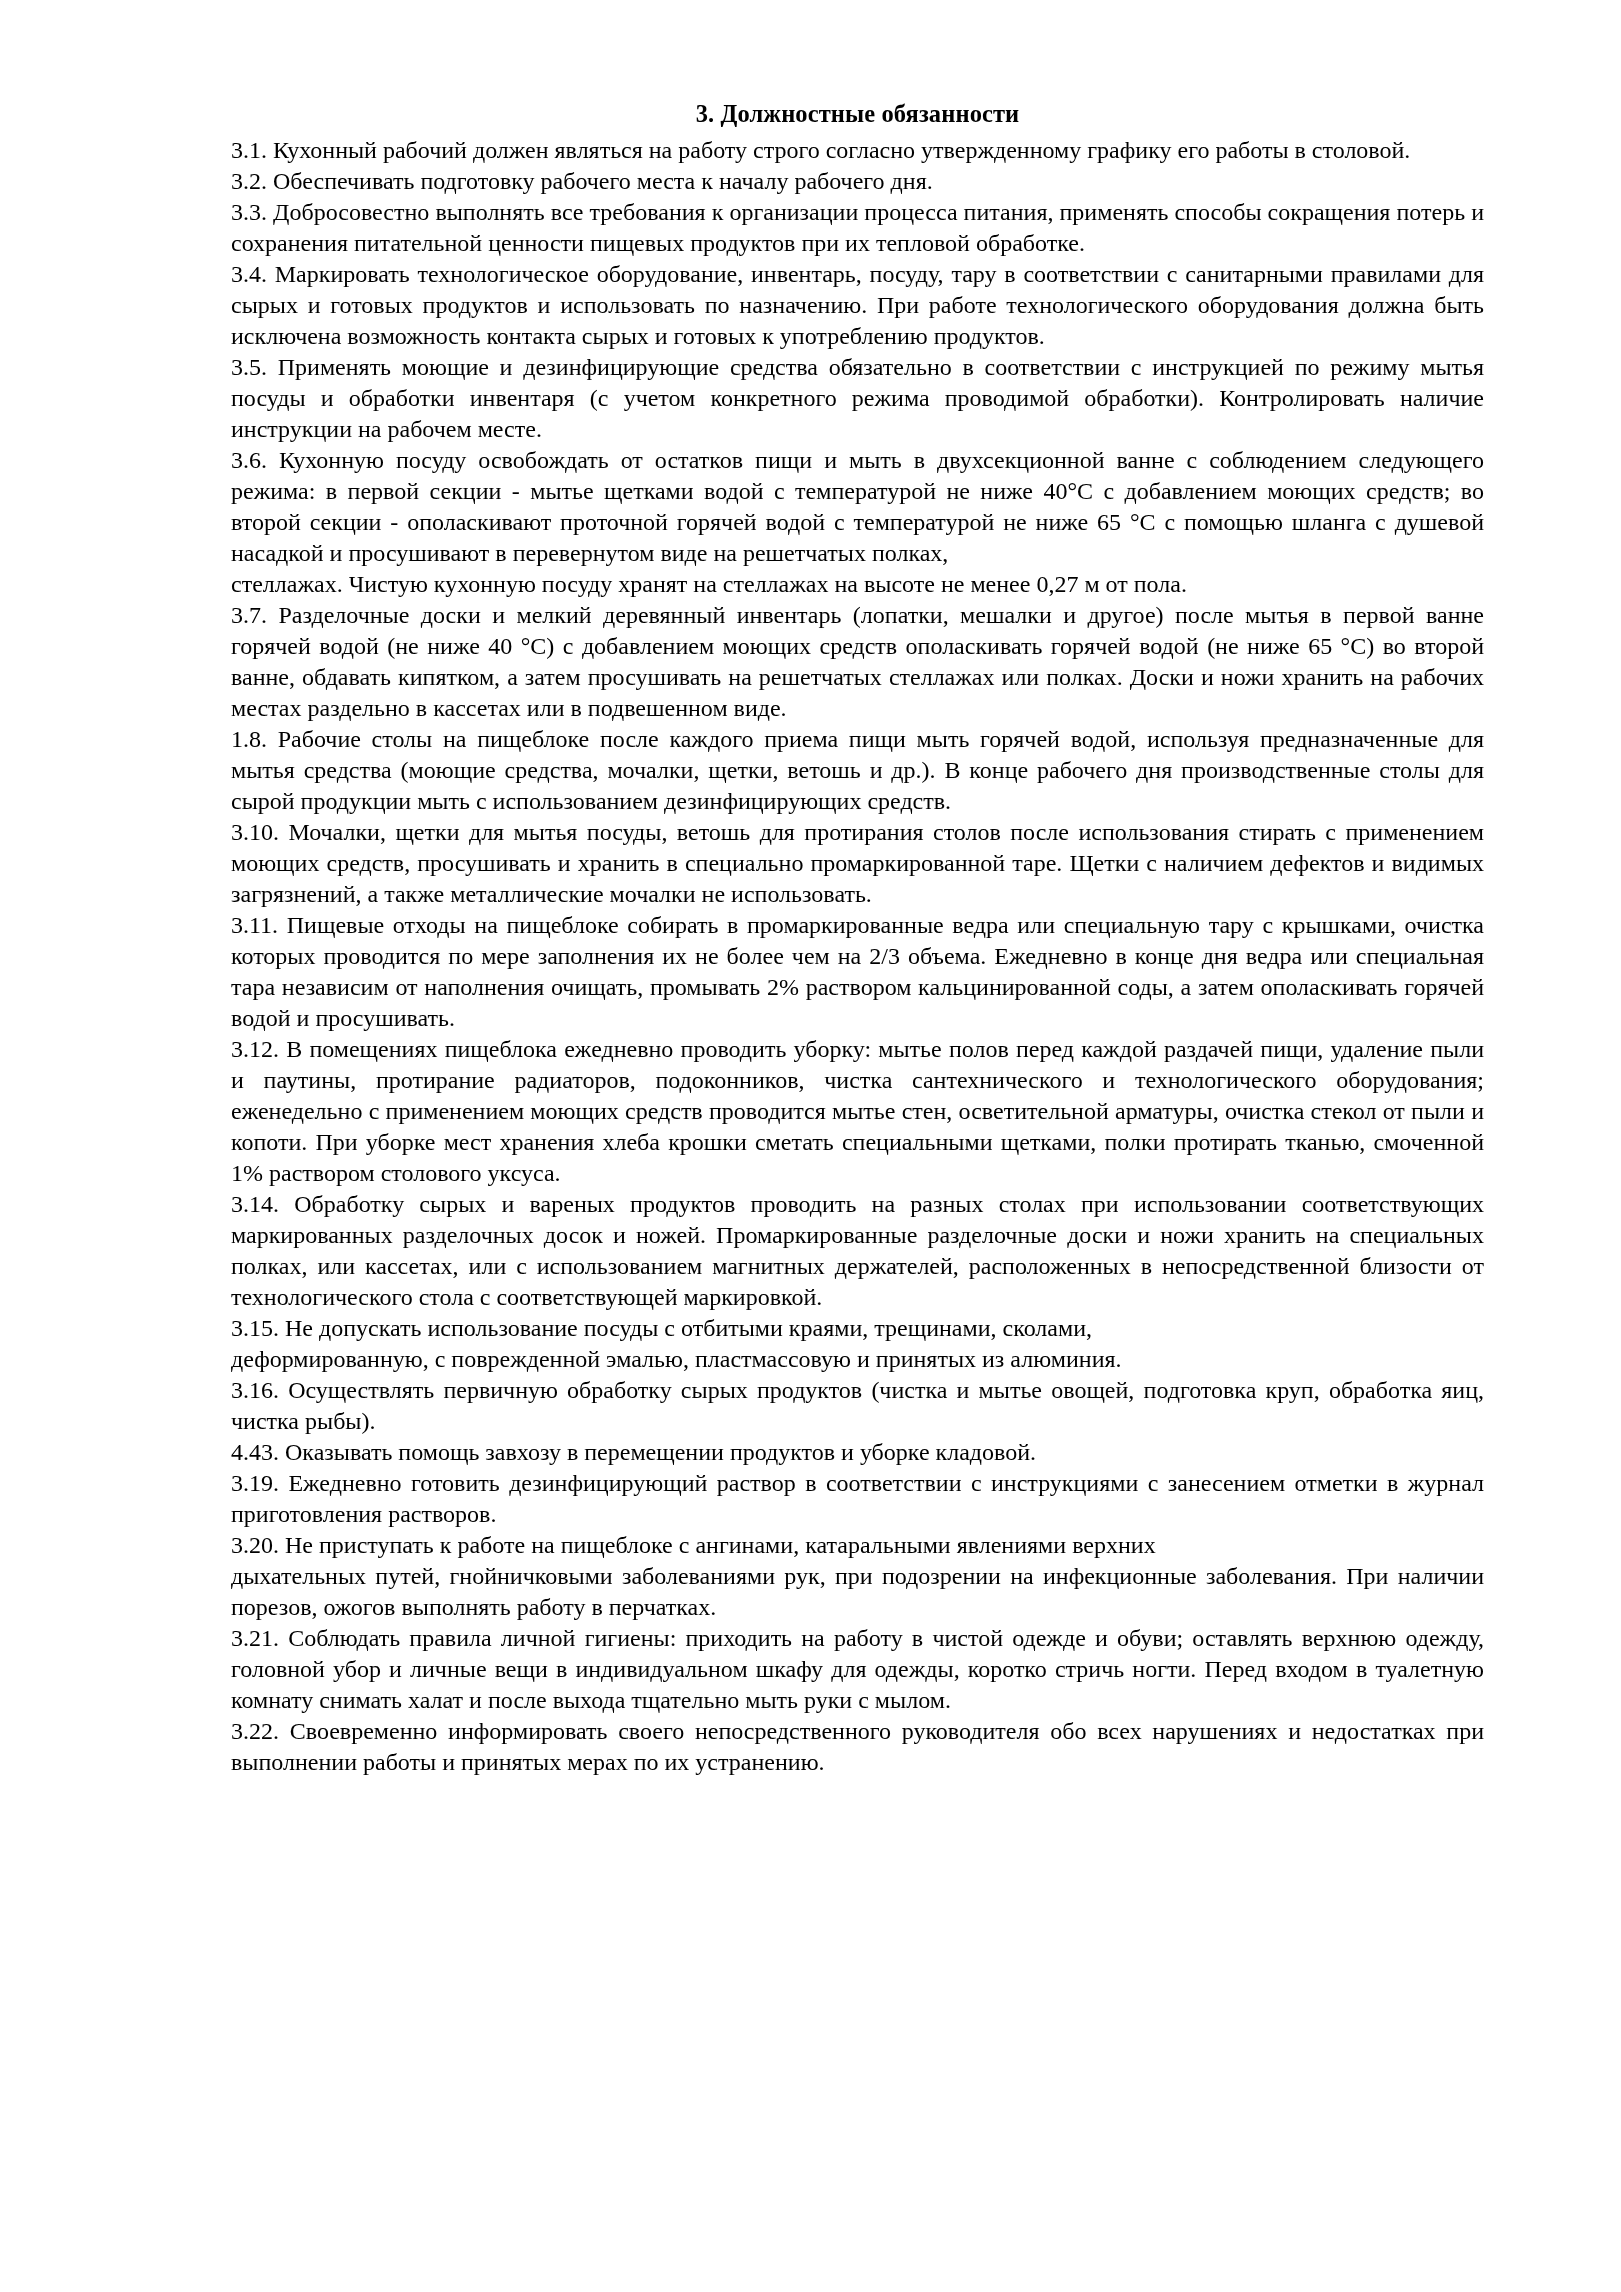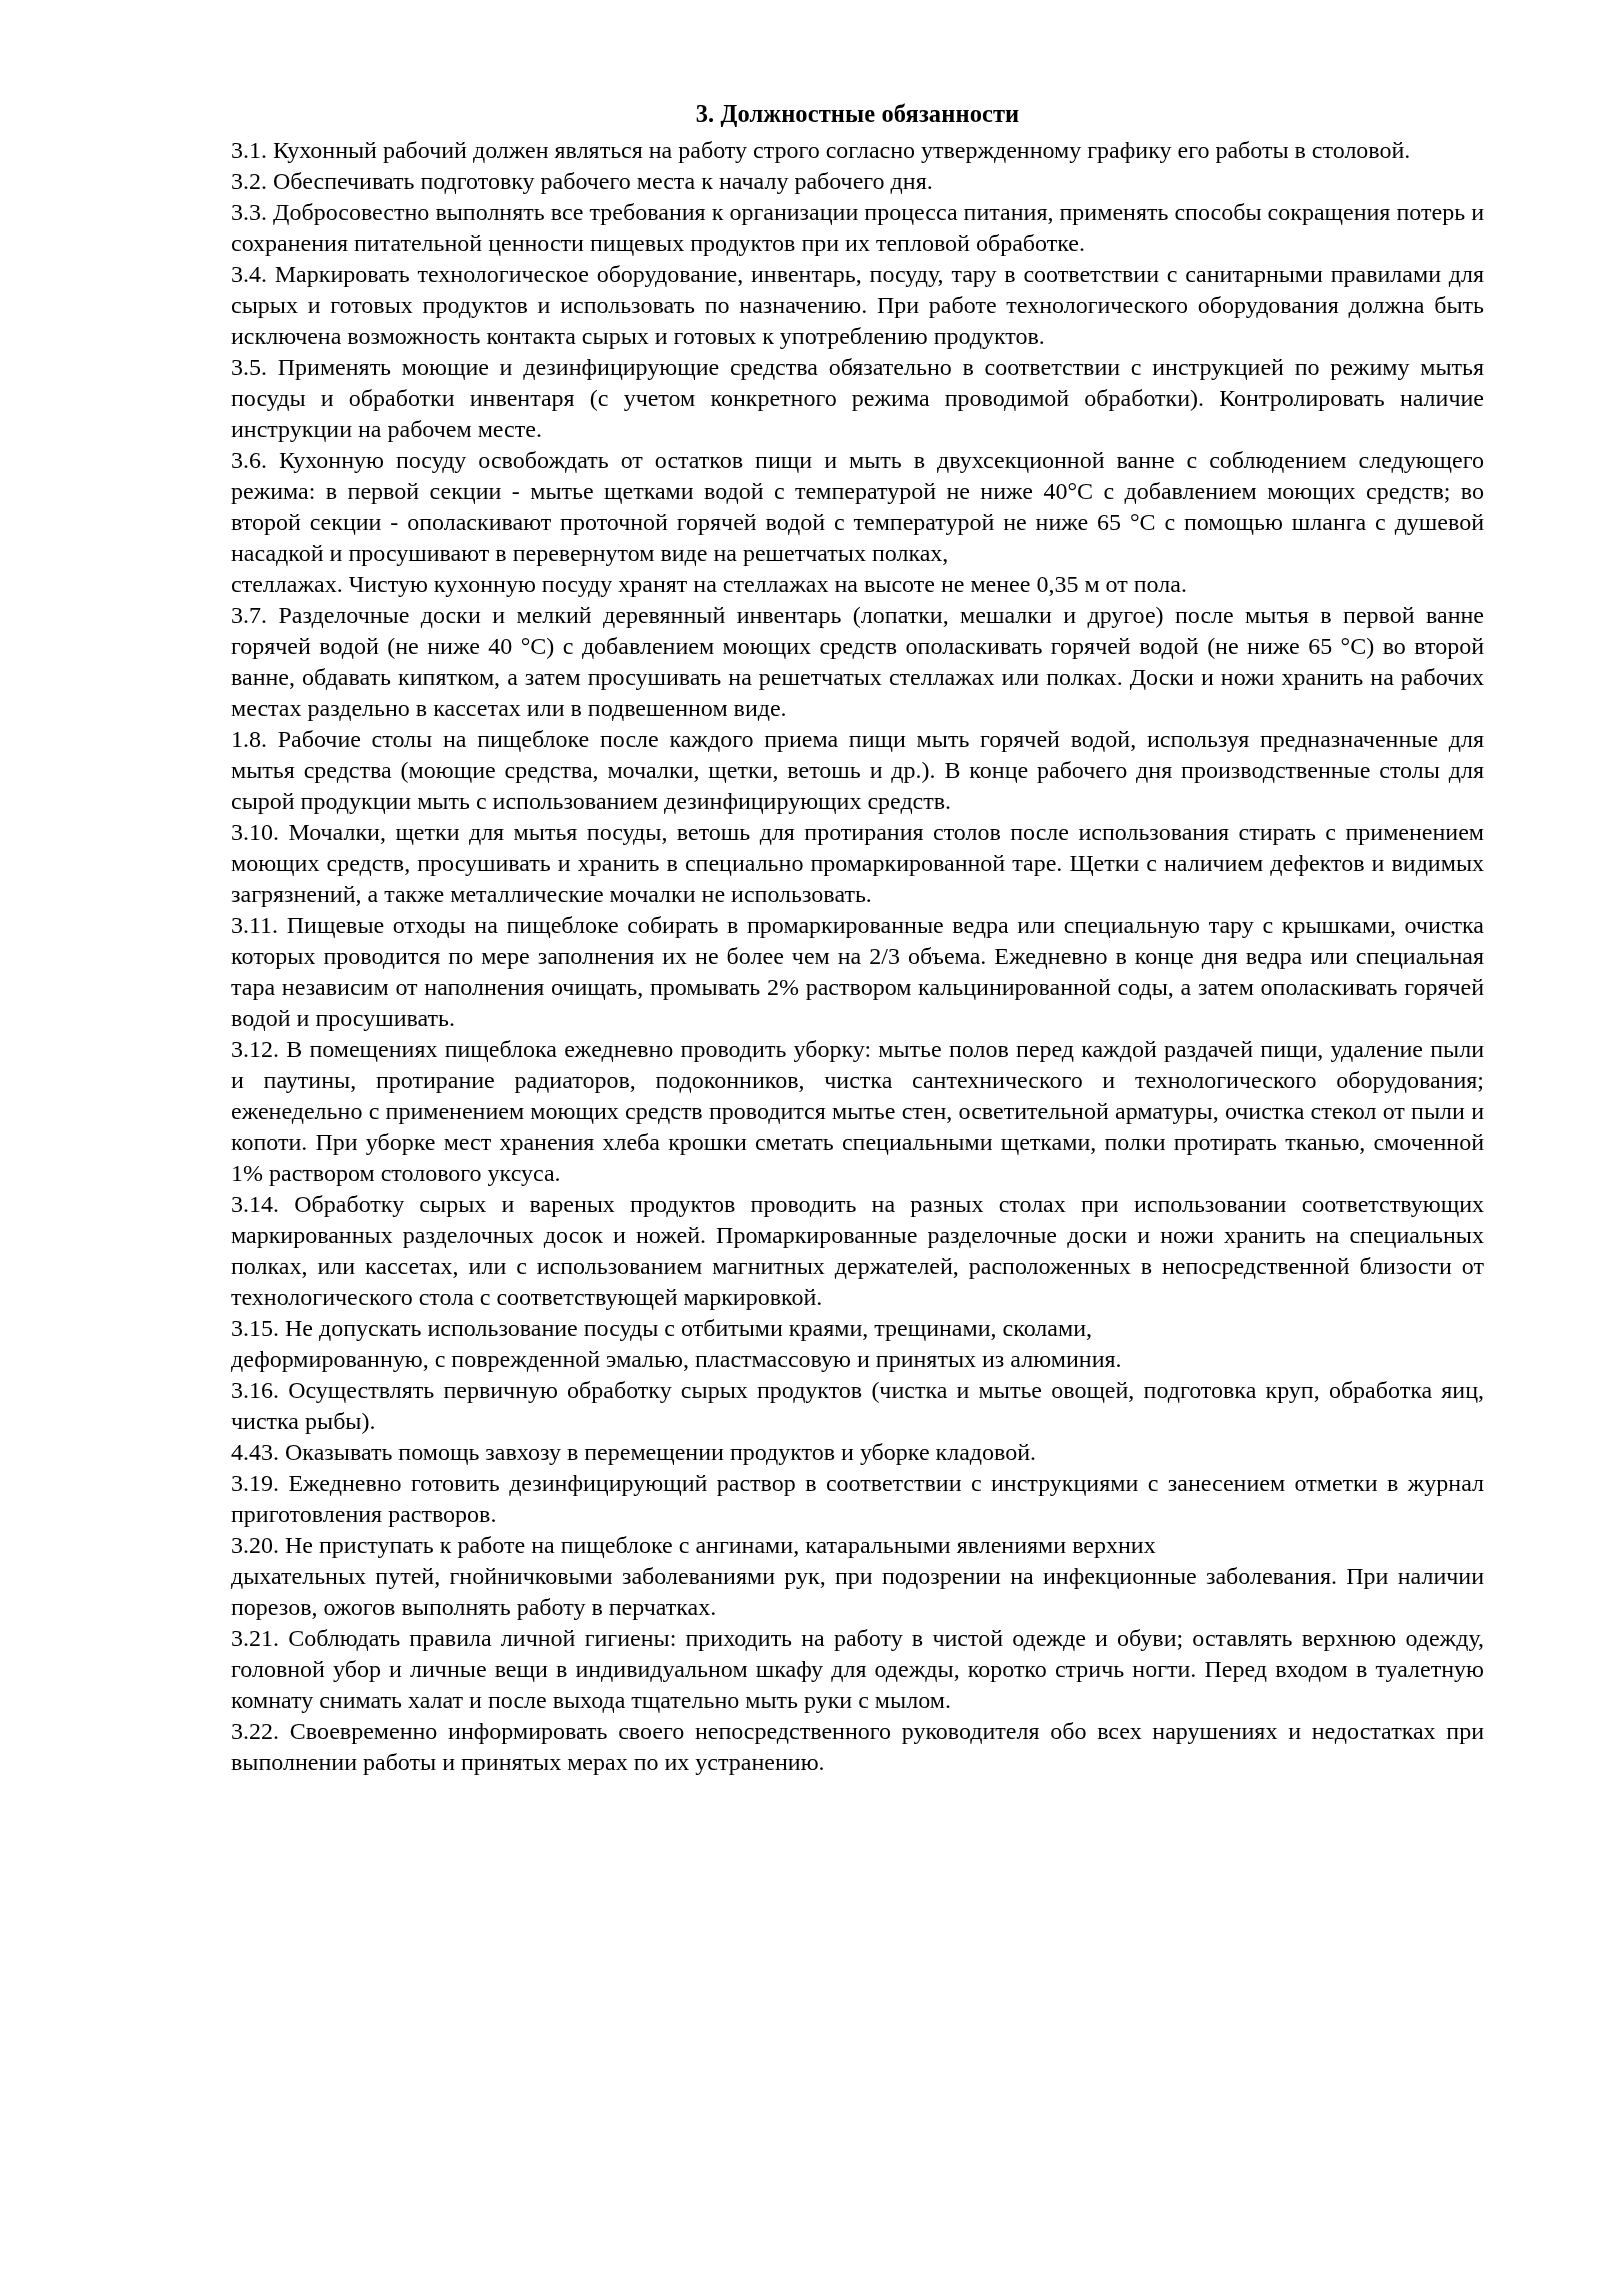--- a/index.html
+++ b/index.html
@@ -48,21 +48,21 @@
 
   <h1 class="doc-title">3. Должностные обязанности</h1>
 
   <div class="body-block">
     <p class="para last-left">3.1. Кухонный рабочий должен являться на работу строго согласно утвержденному графику его работы в столовой.</p>
     <p class="para last-left">3.2. Обеспечивать подготовку рабочего места к началу рабочего дня.</p>
     <p class="para">3.3. Добросовестно выполнять все требования к организации процесса питания, применять способы сокращения потерь и сохранения питательной ценности пищевых продуктов при их тепловой обработке.</p>
     <p class="para">3.4. Маркировать технологическое оборудование, инвентарь, посуду, тару в соответствии с санитарными правилами для сырых и готовых продуктов и использовать по назначению. При работе технологического оборудования должна быть исключена возможность контакта сырых и готовых к употреблению продуктов.</p>
     <p class="para">3.5. Применять моющие и дезинфицирующие средства обязательно в соответствии с инструкцией по режиму мытья посуды и обработки инвентаря (с учетом конкретного режима проводимой обработки). Контролировать наличие инструкции на рабочем месте.</p>
     <p class="para">3.6. Кухонную посуду освобождать от остатков пищи и мыть в двухсекционной ванне с соблюдением следующего режима: в первой секции - мытье щетками водой с температурой не ниже 40°С с добавлением моющих средств; во второй секции - ополаскивают проточной горячей водой с температурой не ниже 65 °С с помощью шланга с душевой насадкой и просушивают в перевернутом виде на решетчатых полках,</p>
-    <p class="para last-left">стеллажах. Чистую кухонную посуду хранят на стеллажах на высоте не менее 0,35 м от пола.</p>
+    <p class="para last-left">стеллажах. Чистую кухонную посуду хранят на стеллажах на высоте не менее 0,27 м от пола.</p>
     <p class="para">3.7. Разделочные доски и мелкий деревянный инвентарь (лопатки, мешалки и другое) после мытья в первой ванне горячей водой (не ниже 40 °С) с добавлением моющих средств ополаскивать горячей водой (не ниже 65 °С) во второй ванне, обдавать кипятком, а затем просушивать на решетчатых стеллажах или полках. Доски и ножи хранить на рабочих местах раздельно в кассетах или в подвешенном виде.</p>
     <p class="para">1.8. Рабочие столы на пищеблоке после каждого приема пищи мыть горячей водой, используя предназначенные для мытья средства (моющие средства, мочалки, щетки, ветошь и др.). В конце рабочего дня производственные столы для сырой продукции мыть с использованием дезинфицирующих средств.</p>
     <p class="para">3.10. Мочалки, щетки для мытья посуды, ветошь для протирания столов после использования стирать с применением моющих средств, просушивать и хранить в специально промаркированной таре. Щетки с наличием дефектов и видимых загрязнений, а также металлические мочалки не использовать.</p>
     <p class="para">3.11. Пищевые отходы на пищеблоке собирать в промаркированные ведра или специальную тару с крышками, очистка которых проводится по мере заполнения их не более чем на 2/3 объема. Ежедневно в конце дня ведра или специальная тара независим от наполнения очищать, промывать 2% раствором кальцинированной соды, а затем ополаскивать горячей водой и просушивать.</p>
     <p class="para">3.12. В помещениях пищеблока ежедневно проводить уборку: мытье полов перед каждой раздачей пищи, удаление пыли и паутины, протирание радиаторов, подоконников, чистка сантехнического и технологического оборудования; еженедельно с применением моющих средств проводится мытье стен, осветительной арматуры, очистка стекол от пыли и копоти. При уборке мест хранения хлеба крошки сметать специальными щетками, полки протирать тканью, смоченной 1% раствором столового уксуса.</p>
     <p class="para">3.14. Обработку сырых и вареных продуктов проводить на разных столах при использовании соответствующих маркированных разделочных досок и ножей. Промаркированные разделочные доски и ножи хранить на специальных полках, или кассетах, или с использованием магнитных держателей, расположенных в непосредственной близости от технологического стола с соответствующей маркировкой.</p>
     <p class="para last-left">3.15. Не допускать использование посуды с отбитыми краями, трещинами, сколами,</p>
     <p class="para last-left">деформированную, с поврежденной эмалью, пластмассовую и принятых из алюминия.</p>
     <p class="para">3.16. Осуществлять первичную обработку сырых продуктов (чистка и мытье овощей, подготовка круп, обработка яиц, чистка рыбы).</p>
     <p class="para last-left">4.43. Оказывать помощь завхозу в перемещении продуктов и уборке кладовой.</p>

